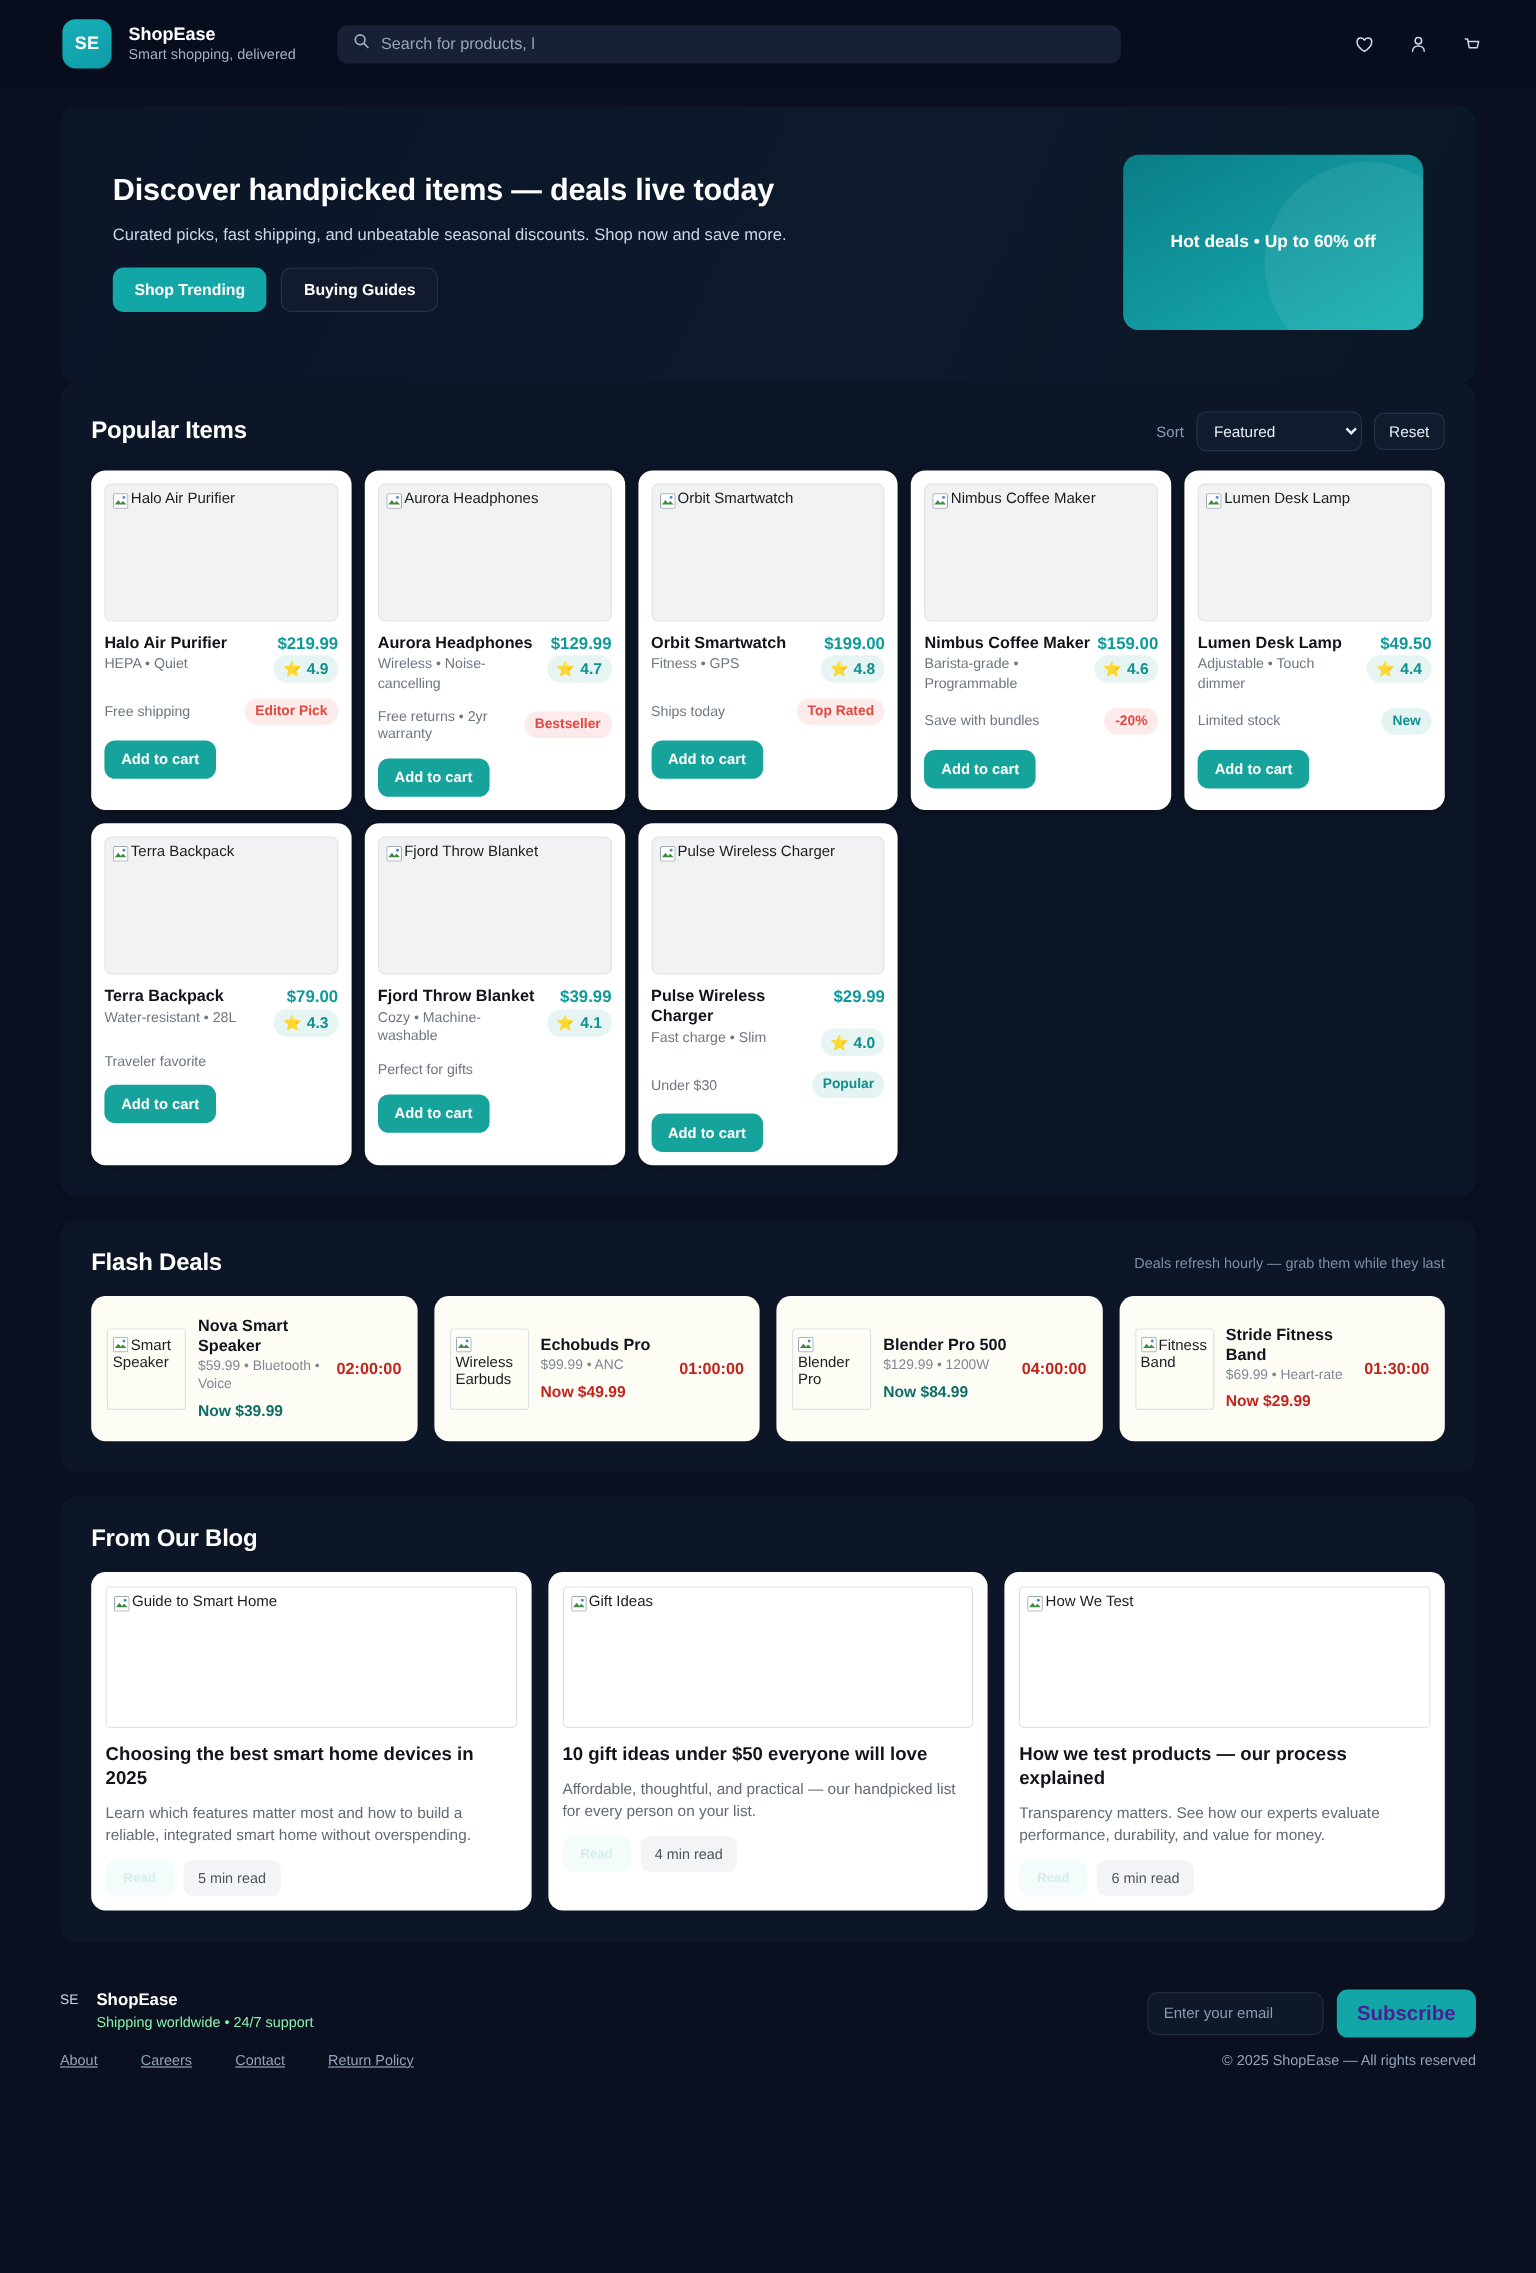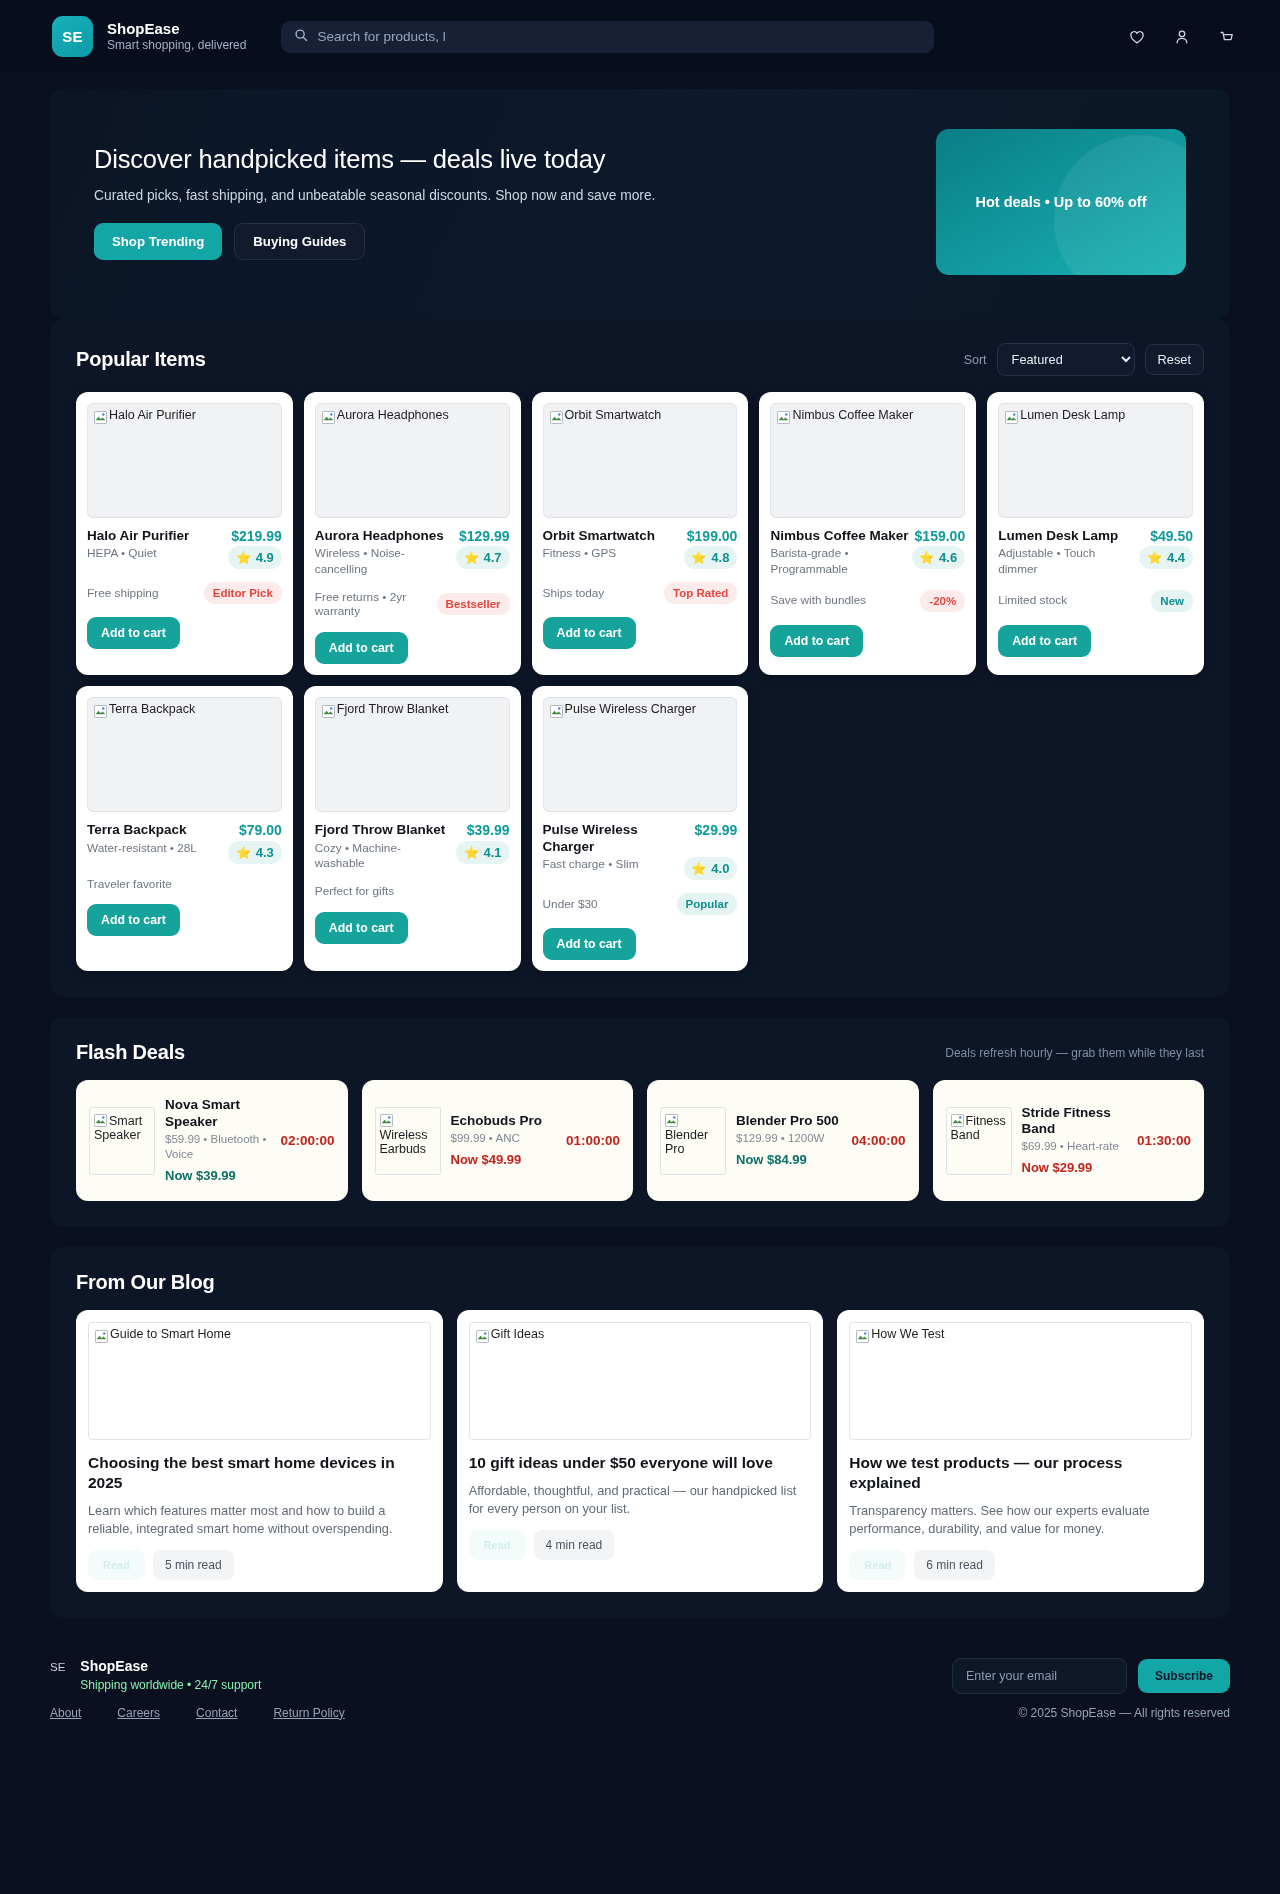--- a/index.html
+++ b/index.html
@@ -68,21 +68,21 @@
     display: flex;
     align-items: center;
     gap: 30px;
     background: linear-gradient(115deg, #0b1526 0%, #0c1a2c 55%, #0a1725 100%);
     border-radius: 14px;
     margin-top: 16px;
     min-height: 178px;
   }
   .hero-left { flex: 1; padding-right: 10px; }
   .hero-title {
-    color: #ffffff; font-size: 25.5px; font-weight: normal;
+    color: #ffffff; font-size: 25.5px; font-weight: bold;
     letter-spacing: -.2px; margin-bottom: 14px;
   }
   .hero-sub { color: #cbd6e4; font-size: 13.8px; margin-bottom: 20px; }
   .hero-btns { display: flex; gap: 12px; }
   .btn-primary {
     background: #12a6a6; color: #fff; border: none;
     font-size: 13.2px; font-weight: bold; padding: 10px 18px;
     border-radius: 9px; cursor: pointer;
     font-family: "Liberation Sans", sans-serif;
   }
@@ -236,27 +236,27 @@
 
   
   .footer { padding: 20px 50px 12px 50px; display: flex; align-items: flex-start; }
   .f-left { display: flex; gap: 15px; align-items: flex-start; }
   .f-mark { color: #c7d2de; font-size: 11.5px; padding-top: 3px; }
   .f-name { color: #ffffff; font-size: 14px; font-weight: bold; }
   .f-sub { color: #86efac; font-size: 12px; margin-top: 4px; }
   .f-right { margin-left: auto; display: flex; align-items: center; gap: 11px; }
   .f-email {
     background: #0f1828; border: 1px solid #1f2c44; border-radius: 9px;
-    padding: 10px 13px; width: 175px; color: #e6edf6; font-size: 12.5px;
+    padding: 10px 13px; width: 147px; color: #e6edf6; font-size: 12.5px;
     outline: none; font-family: "Liberation Sans", sans-serif;
   }
   .f-email::placeholder { color: #8c9bb1; }
   .btn-sub {
-    background: #12a6a6; color: #0f172a; border: none; border-radius: 9px;
-    padding: 10px 17px; font-size: 12px; font-weight: bold; cursor: pointer;
+    background: #12a6a6; color: #4c1d95; border: none; border-radius: 9px;
+    padding: 10px 17px; font-size: 17px; font-weight: bold; cursor: pointer;
     font-family: "Liberation Sans", sans-serif;
   }
   .footer2 { padding: 0 50px 14px 50px; display: flex; align-items: center; }
   .f-links { display: flex; gap: 36px; }
   .f-links a { color: #93a2b6; font-size: 12px; text-decoration: underline; cursor: pointer; }
   .f-copy { margin-left: auto; color: #93a2b6; font-size: 12px; }
 </style>
 </head>
 <body>
 

